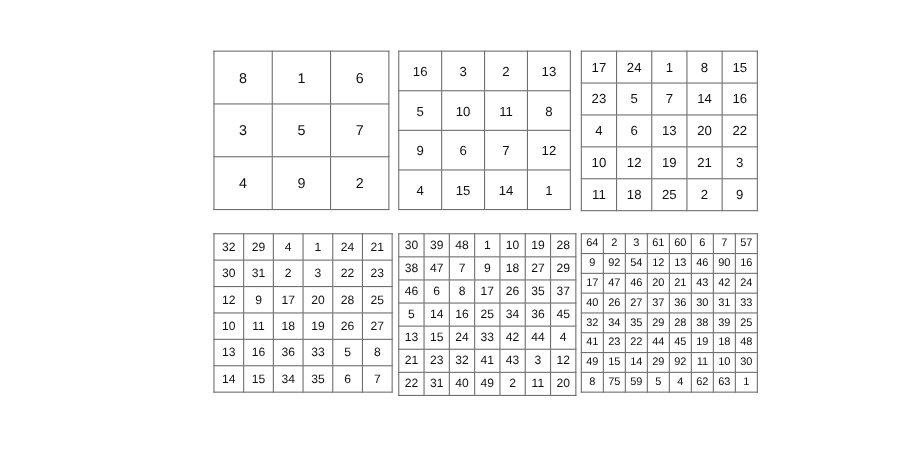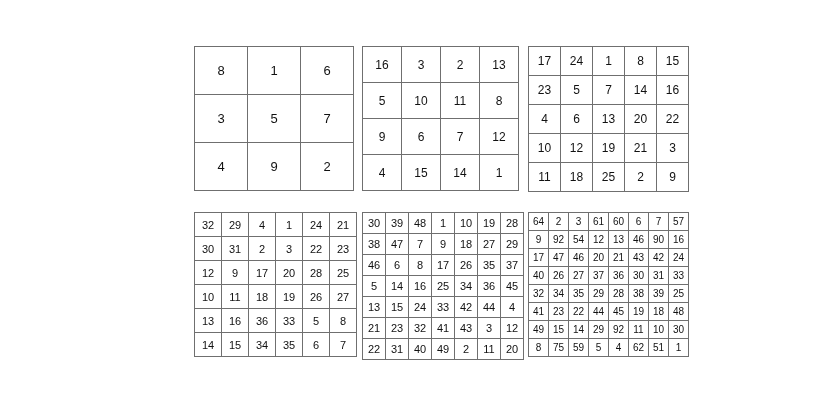--- a/index.html
+++ b/index.html
@@ -375,18 +375,18 @@
           <td>10</td>
           <td>30</td>
         </tr>
         <tr>
           <td>8</td>
           <td>75</td>
           <td>59</td>
           <td>5</td>
           <td>4</td>
           <td>62</td>
-          <td>51</td>
+          <td>63</td>
           <td>1</td>
         </tr>
       </tbody>
     </table>
 </div>
 
 </body></html>

